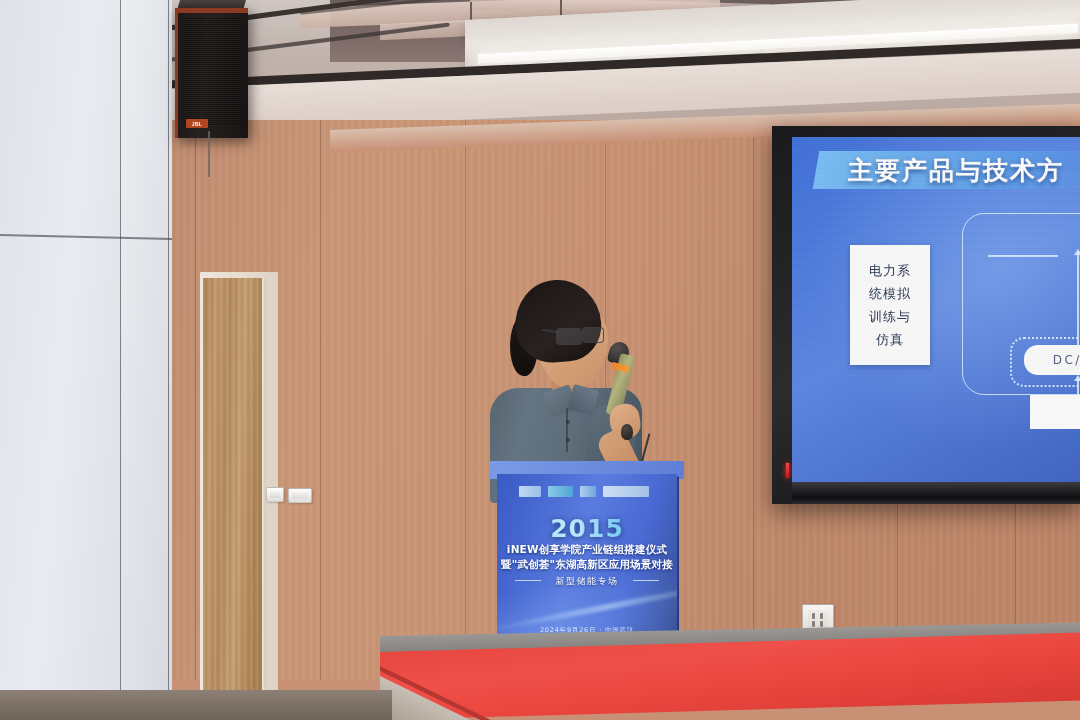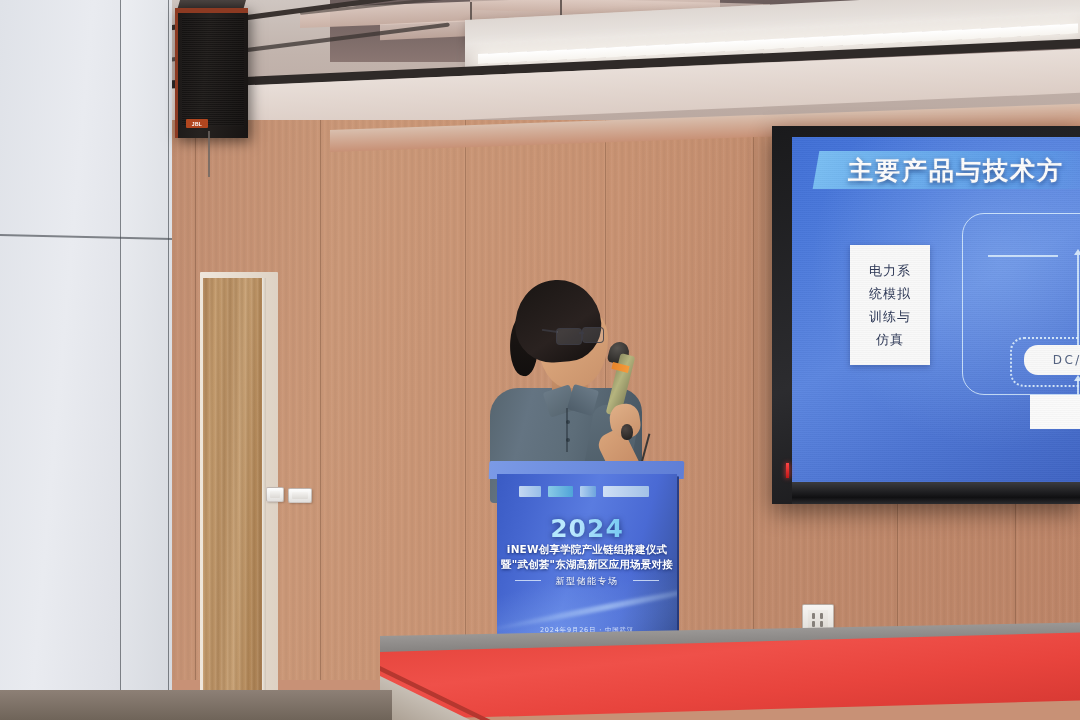--- a/index.html
+++ b/index.html
@@ -369,21 +369,21 @@
       <div class="sky-b" style="left:66px;width:7px;height:58px;"></div>
       <div class="sky-b" style="left:76px;width:10px;height:38px;"></div>
       <div class="sky-b" style="left:89px;width:8px;height:50px;"></div>
     </div>
     <div class="pod-logos">
       <div class="logo-chip lg1"></div>
       <div class="logo-chip lg2"></div>
       <div class="logo-chip lg3"></div>
       <div class="logo-chip lg4"></div>
     </div>
-    <div class="pod-year">2024</div>
+    <div class="pod-year">2015</div>
     <div class="pod-l1">iNEW创享学院产业链组搭建仪式</div>
     <div class="pod-l2">暨"武创荟"东湖高新区应用场景对接</div>
     <div class="pod-rule-l"></div>
     <div class="pod-rule-r"></div>
     <div class="pod-l3">新型储能专场</div>
     <div class="pod-date">2024年9月26日  ·  中国武汉</div>
   </div>
 
   <div class="baseboard"></div>
   <div class="stage-top"></div>

